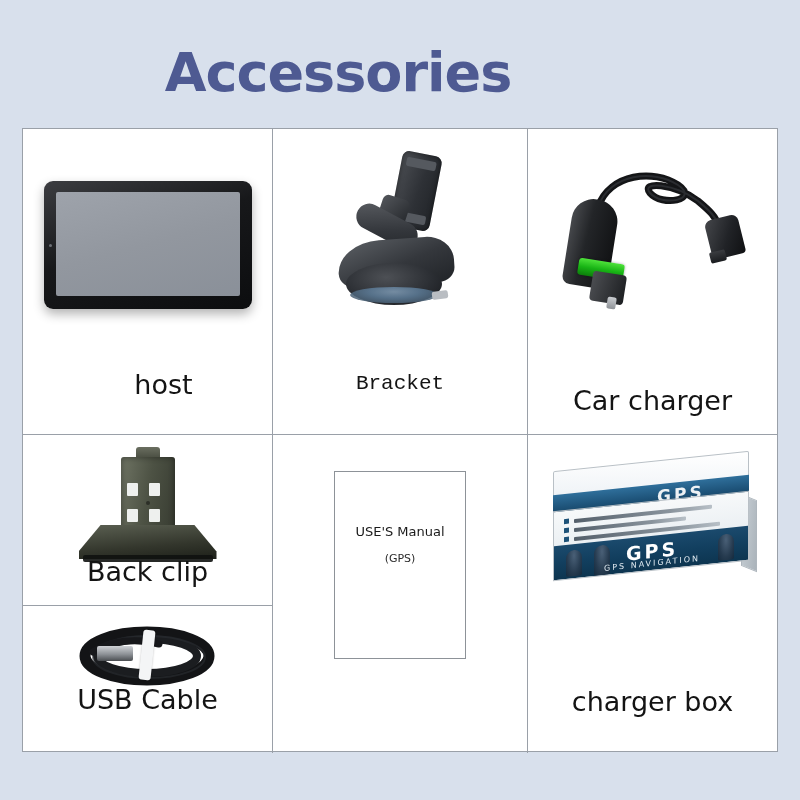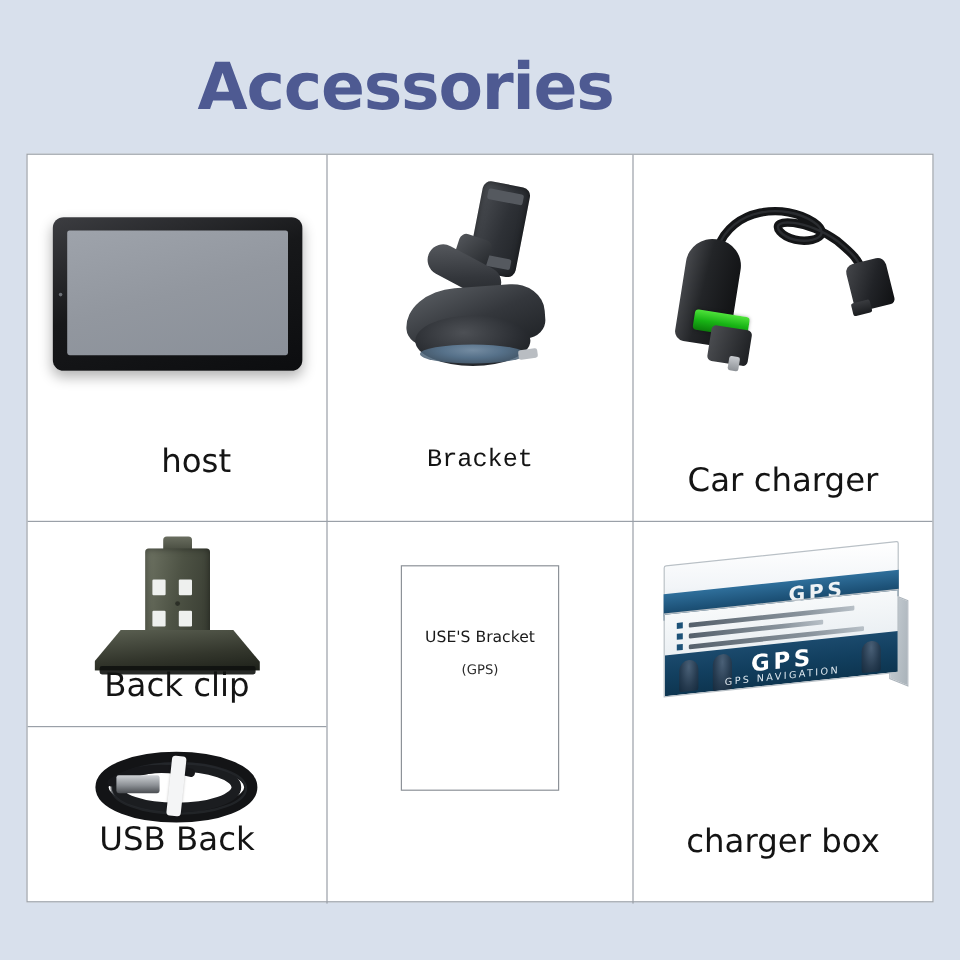--- a/index.html
+++ b/index.html
@@ -646,29 +646,29 @@
           <svg width="170" height="68" viewBox="0 0 170 68">
             <ellipse cx="84" cy="32" rx="62" ry="24" fill="none" stroke="#131416" stroke-width="11"></ellipse>
             <ellipse cx="84" cy="32" rx="50" ry="17" fill="none" stroke="#1b1d20" stroke-width="8"></ellipse>
             <ellipse cx="86" cy="33" rx="56" ry="21" fill="none" stroke="#2c2f33" stroke-width="2" opacity=".6"></ellipse>
             <path d="M30 28 C 48 16, 74 14, 96 20" fill="none" stroke="#17181b" stroke-width="7" stroke-linecap="round"></path>
           </svg>
           <div class="usb-conn"></div>
           <div class="usb-tie"></div>
         </div>
       </div>
-      <div class="caption lg" style="margin-bottom:38px;">USB Back</div>
+      <div class="caption lg" style="margin-bottom:38px;">USB Cable</div>
     </div>
   </div>
 
   <div class="cell" style="left:250px; top:306px; width:254px; height:318px;">
     <div class="cell-inner">
       <div class="art">
         <div class="manual">
-          <div class="manual-title">USE'S Bracket</div>
+          <div class="manual-title">USE'S Manual</div>
           <div class="manual-sub">(GPS)</div>
         </div>
       </div>
     </div>
   </div>
 
   <div class="cell" style="left:505px; top:306px; width:249px; height:318px;">
     <div class="cell-inner">
       <div class="art">
         <div class="box-wrap">

